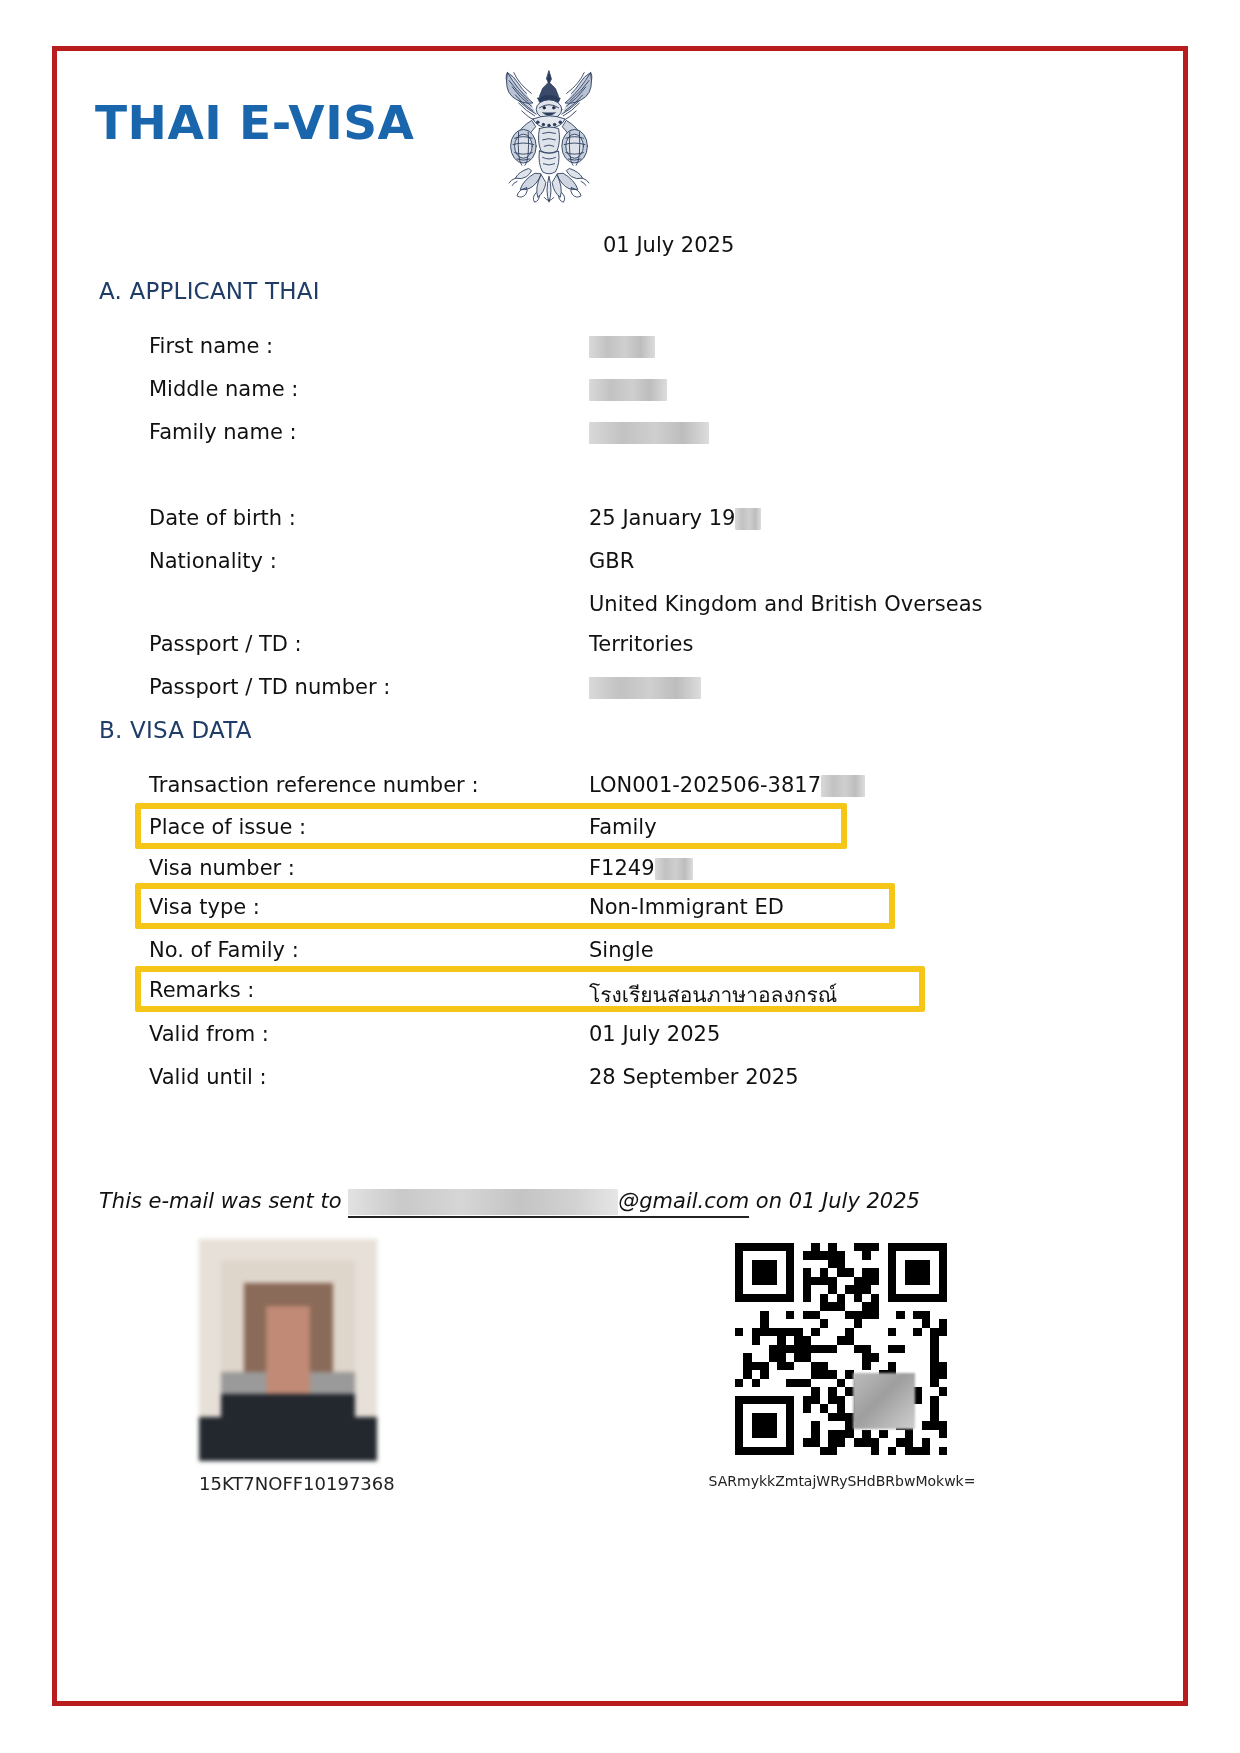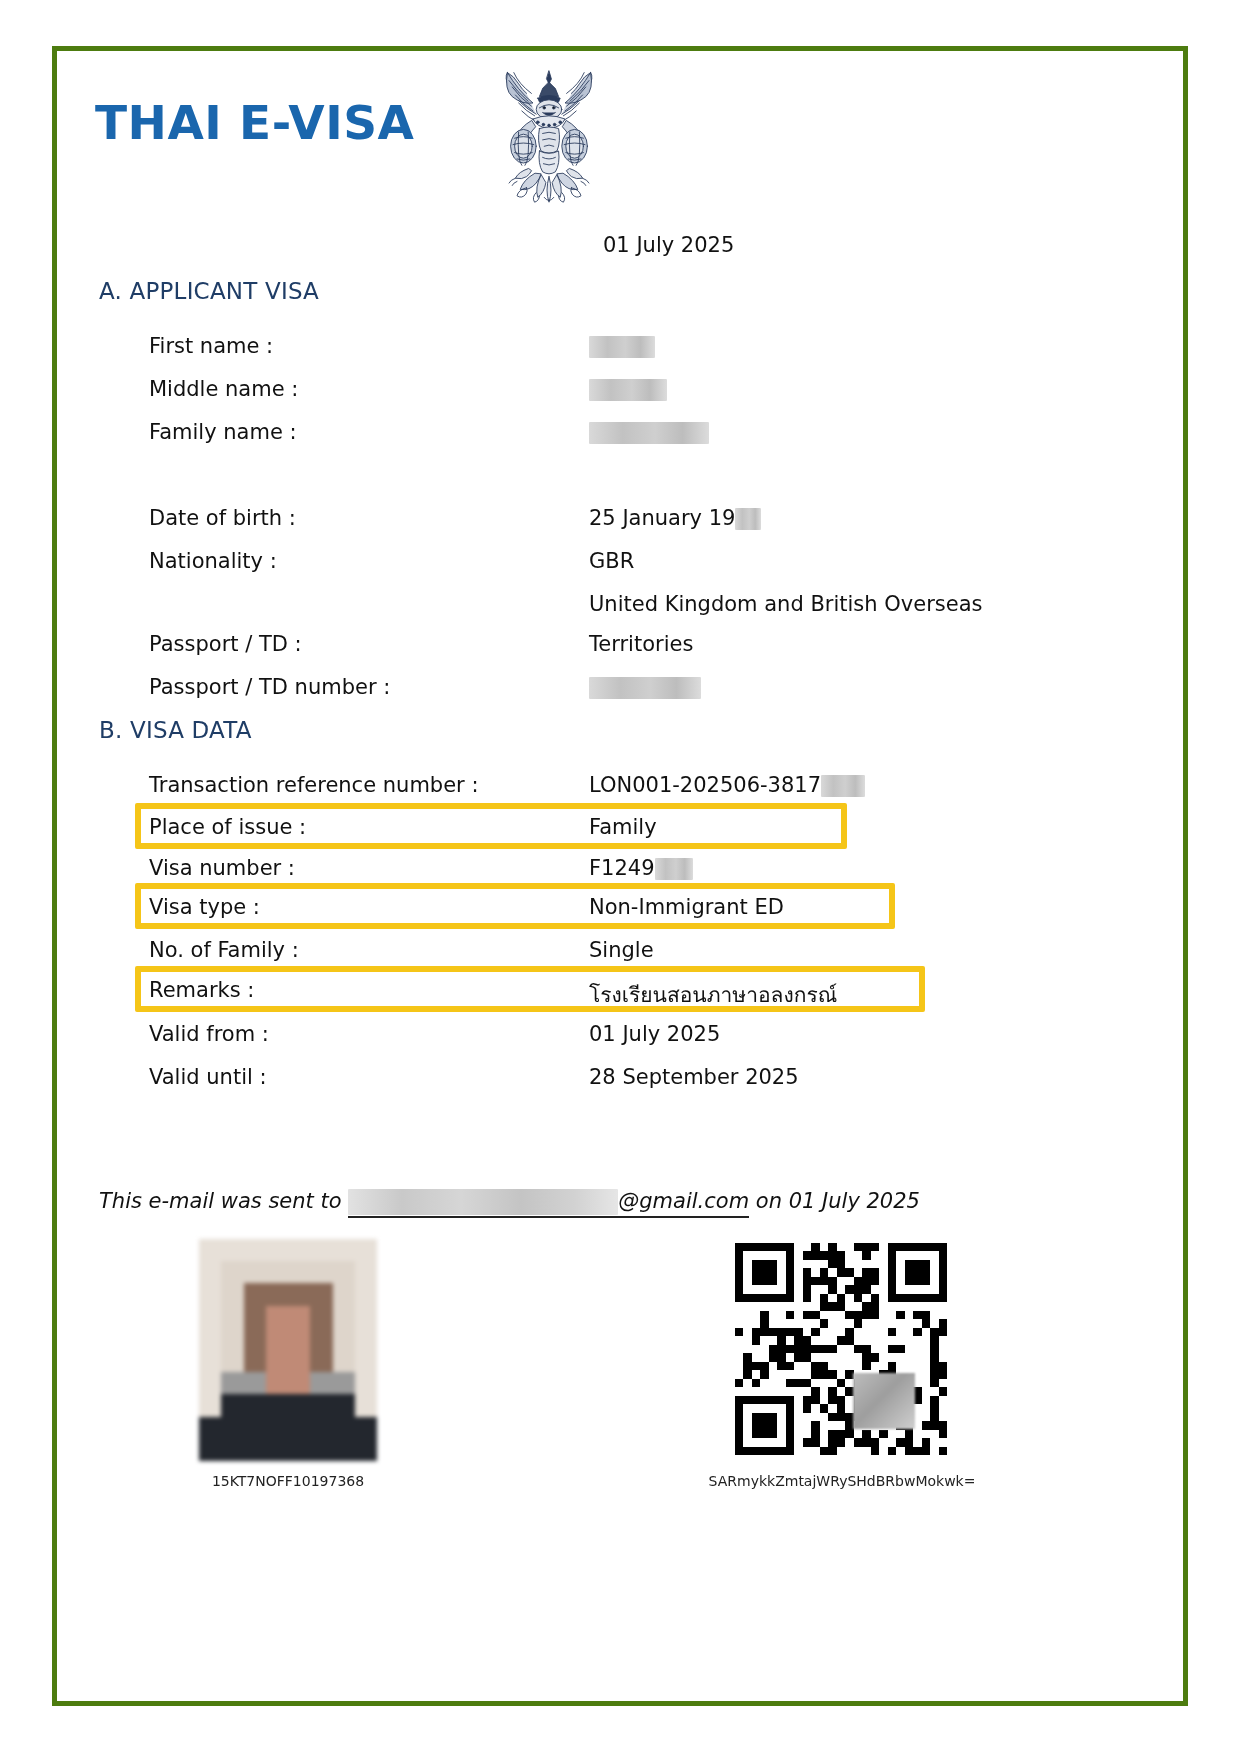--- a/index.html
+++ b/index.html
@@ -16,21 +16,21 @@
     overflow: hidden;
   }
 
   
   .page-frame {
     position: absolute;
     left: 52px;
     top: 46px;
     width: 1136px;
     height: 1660px;
-    border: 5px solid #4d7c0f;
+    border: 5px solid #b91c1c;
     box-sizing: border-box;
     background: #ffffff;
   }
   .page-inner {
     position: absolute;
     left: 0; top: 0; right: 0; bottom: 0;
     padding: 0;
   }
 
   
@@ -168,21 +168,21 @@
     grid-template-columns: repeat(8, 1fr);
     grid-template-rows: repeat(10, 1fr);
     filter: blur(2.2px);
   }
   .photo-caption {
     position: absolute;
     left: 142px;
     top: 1422px;
     width: 178px;
     text-align: center;
-    font-size: 14px;
+    font-size: 18px;
     color: #222;
   }
 
   .qr-wrap {
     position: absolute;
     left: 678px;
     top: 1192px;
     width: 212px;
     height: 212px;
   }
@@ -299,21 +299,21 @@
             <path d="M84 162 q-6 6 -2 12 q6 -2 6 -8"></path>
             <path d="M116 162 q6 6 2 12 q-6 -2 -6 -8"></path>
             <path d="M94 168 q6 8 12 0"></path>
           </g>
         </svg>
       </div>
     </div>
 
     <div class="issue-date">01 July 2025</div>
 
-    <div class="section-title" id="sec-a">A. APPLICANT VISA</div>
+    <div class="section-title" id="sec-a">A. APPLICANT THAI</div>
 
     <div class="row" style="top:318px">
       <span class="label">Middle name :</span>
       <span class="value"><span class="redact w-middle"></span></span>
     </div>
 
     <div class="row" style="top:275px">
       <span class="label">First name :</span>
       <span class="value"><span class="redact w-first"></span></span>
     </div>

